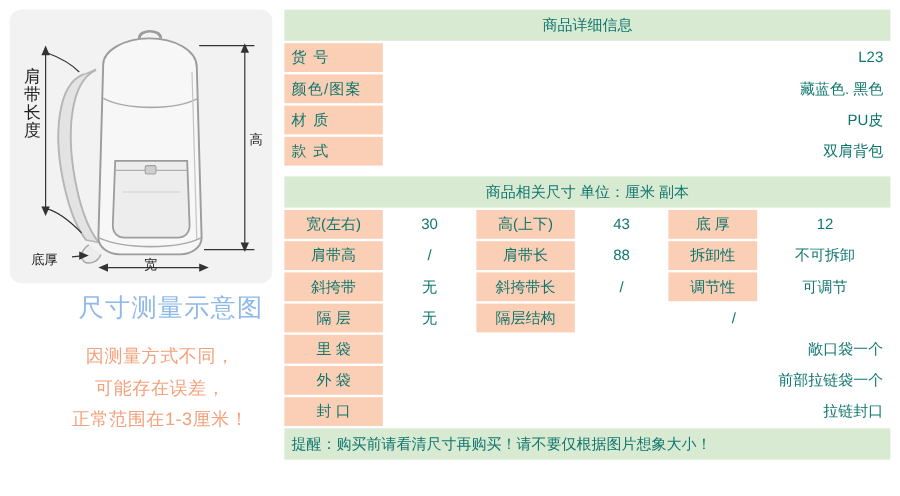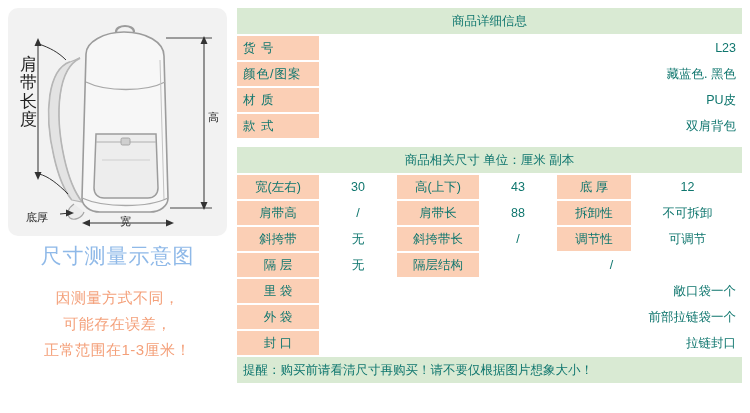--- a/index.html
+++ b/index.html
@@ -44,39 +44,40 @@
   }
   .lbl {
     position: absolute;
     font-size: 11px;
     color: #222;
     line-height: 1.05;
     white-space: nowrap;
   }
   .lbl-vert {
     position: absolute;
-    font-size: 17px;
+    font-size: 14px;
     color: #222;
     width: 13px;
     line-height: 1.08;
     text-align: center;
   }
   .caption-title {
     position: absolute;
     left: 0;
     top: 242px;
     width: 235px;
     text-align: center;
     font-size: 21px;
     color: #8fb9e8;
     letter-spacing: 1px;
+    padding-left: 25px;
   }
   .caption-lines {
     position: absolute;
-    left: 0;
+    left: 16px;
     top: 285px;
     width: 235px;
     text-align: center;
     color: #f4a07a;
     font-size: 15px;
     line-height: 26px;
     letter-spacing: 0.5px;
   }
 
   

